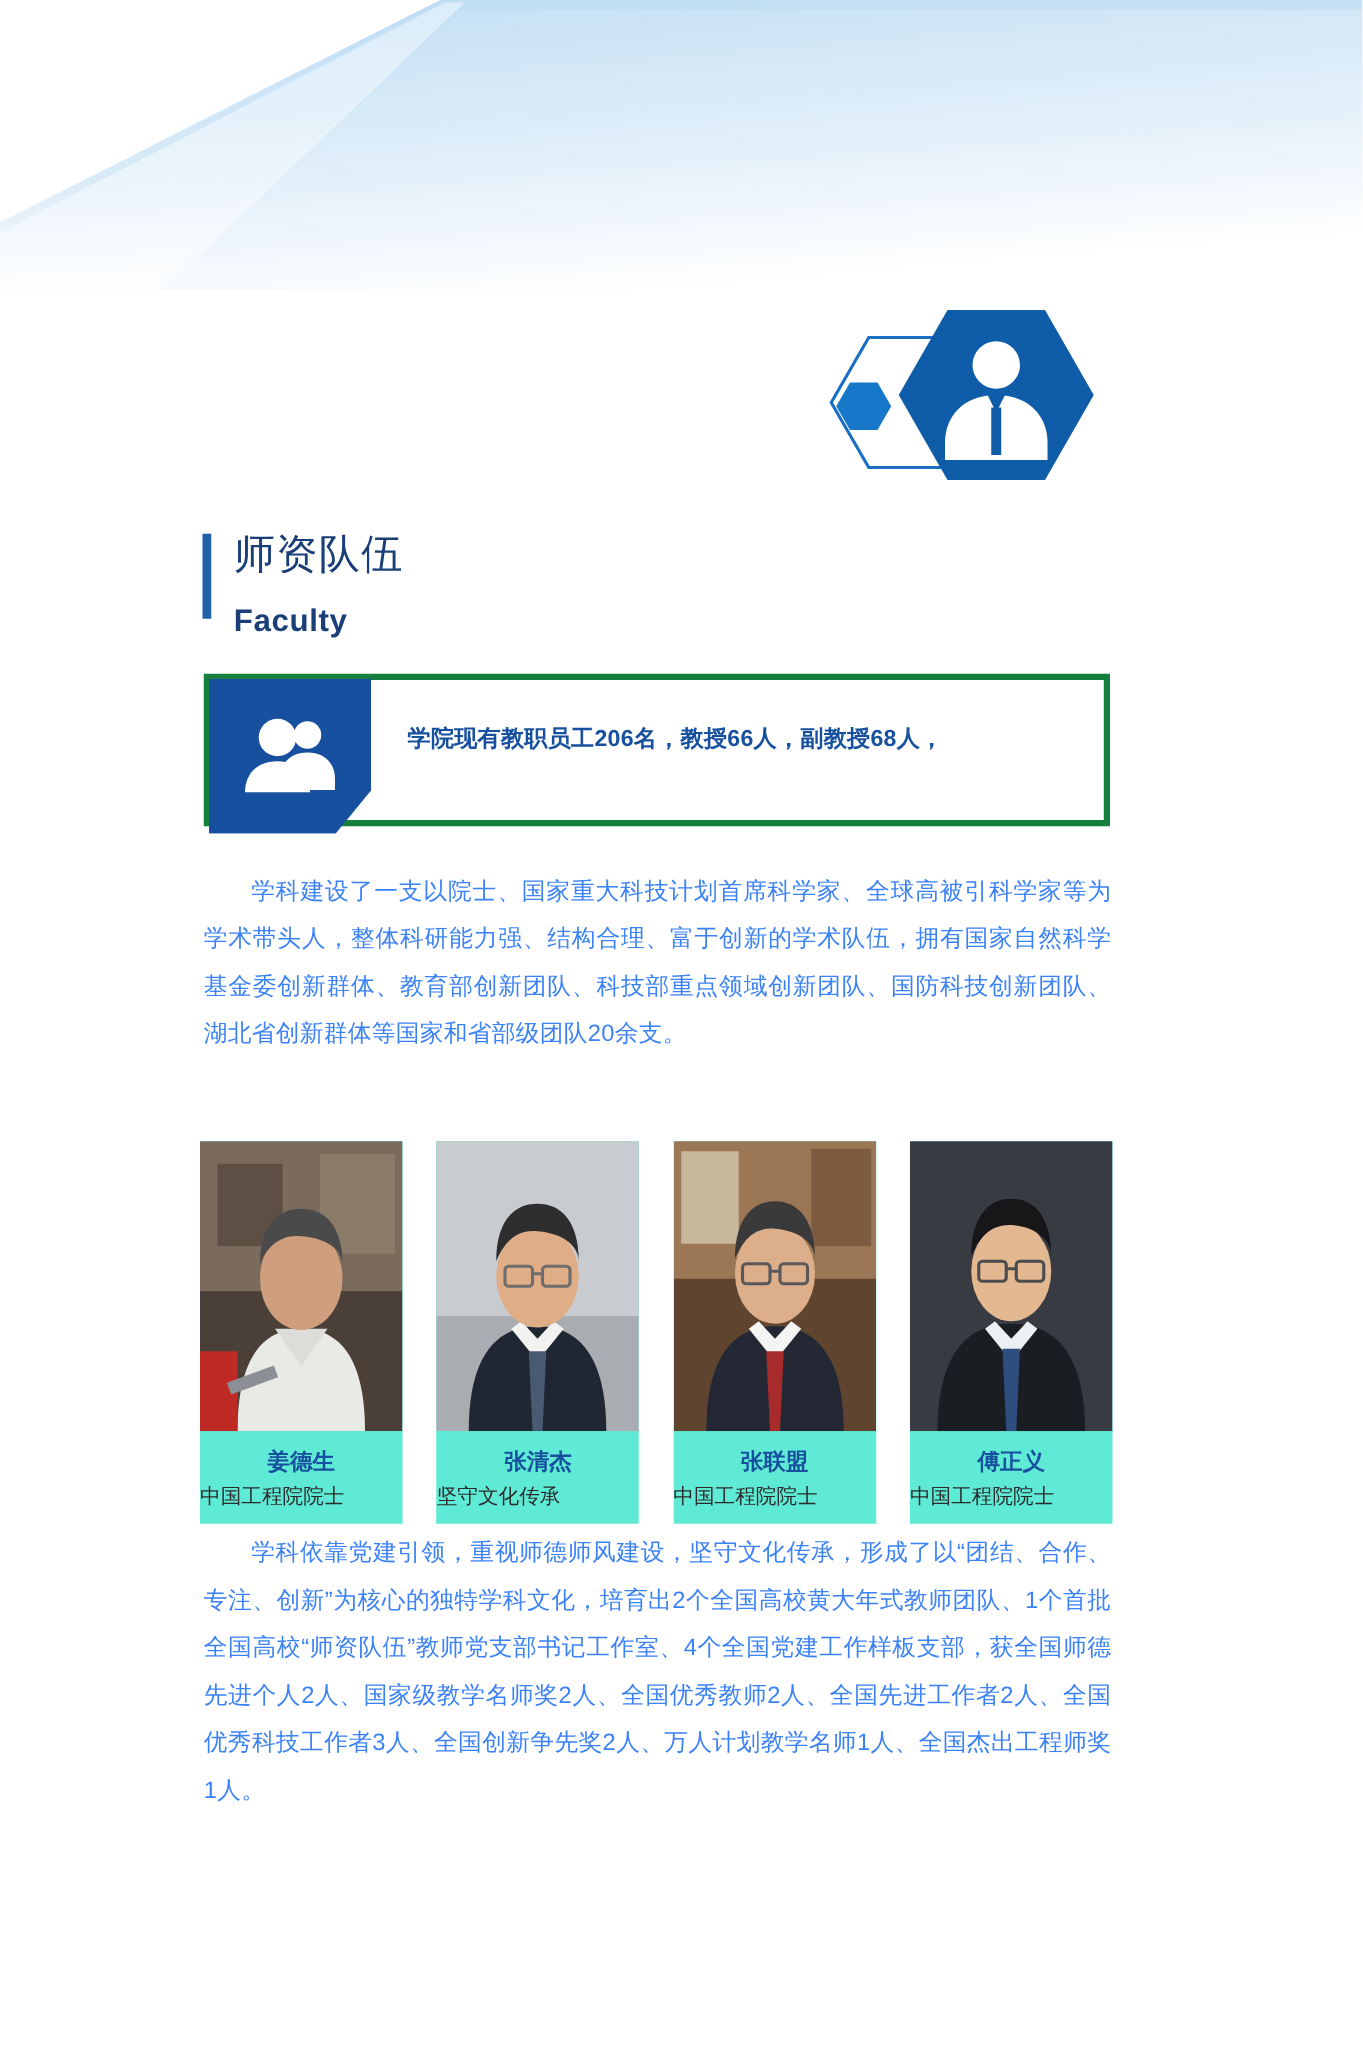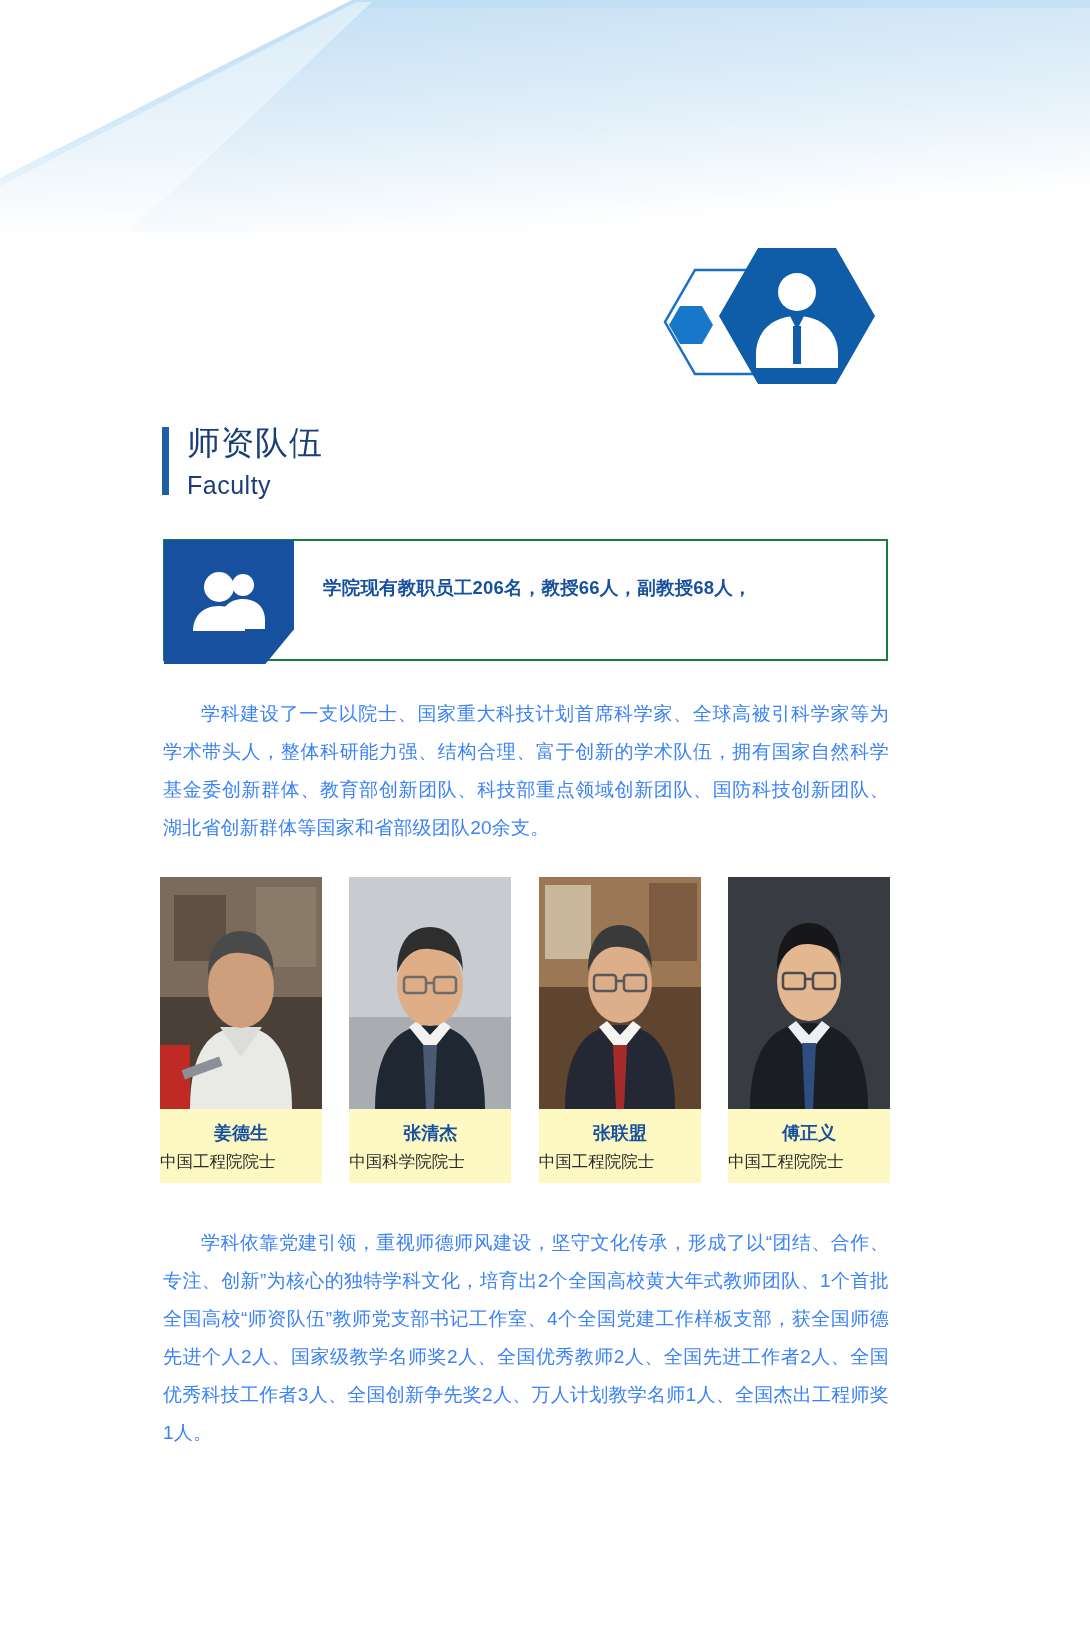--- a/index.html
+++ b/index.html
@@ -56,35 +56,35 @@
   }
   .title-cn {
     font-size: 33px;
     font-weight: normal;
     color: #1a3f78;
     line-height: 38px;
     letter-spacing: 1px;
   }
   .title-en {
     font-size: 25px;
-    font-weight: normal;
+    font-weight: bold;
     color: #1a3f78;
     line-height: 32px;
     letter-spacing: 0.5px;
-    margin-top: 7px;
+    margin-top: 19px;
   }
 
   
   .highlight {
     position: absolute;
     top: 539px;
     left: 163px;
     width: 725px;
     height: 122px;
-    border: 2px solid #15803d;
+    border: 5px solid #15803d;
     box-sizing: border-box;
     background: #ffffff;
   }
   .highlight-badge {
     position: absolute;
     top: -1px;
     left: -1px;
     width: 130px;
     height: 124px;
     background: #17509e;
@@ -124,22 +124,23 @@
   .cards {
     position: absolute;
     top: 877px;
     left: 160px;
     width: 730px;
     display: flex;
     justify-content: space-between;
   }
   .card {
     width: 162px;
-    background: #fef9c3;
+    background: #5eead4;
     padding-bottom: 10px;
+    margin-top: 36px;
   }
   .card-photo {
     width: 162px;
     height: 232px;
     display: block;
     overflow: hidden;
     position: relative;
   }
   .card-photo svg { display: block; }
   .card-name {
@@ -262,21 +263,21 @@
         <ellipse cx="81" cy="108" rx="33" ry="41" fill="#e0ae86"></ellipse>
         <path d="M48 96 c0 -32 14 -46 33 -46 c19 0 33 14 33 46 c0 -10 -9 -22 -33 -24 c-19 -2 -28 12 -33 24 z" fill="#2e2e2e"></path>
         <g fill="none" stroke="#6d6d6d" stroke-width="2.5">
           <rect x="55" y="100" width="22" height="16" rx="3"></rect>
           <rect x="85" y="100" width="22" height="16" rx="3"></rect>
           <line x1="77" y1="106" x2="85" y2="106"></line>
         </g>
       </svg>
     </div>
     <div class="card-name">张清杰</div>
-    <div class="card-role">中国科学院院士</div>
+    <div class="card-role">坚守文化传承</div>
   </div>
 
   <div class="card">
     <div class="card-photo">
       <svg width="162" height="232" viewBox="0 0 162 232" xmlns="http://www.w3.org/2000/svg">
         <rect width="162" height="232" fill="#8e6a4c"></rect>
         <rect x="0" y="0" width="162" height="110" fill="#9c7755"></rect>
         <rect x="6" y="8" width="46" height="74" fill="#c9b79b"></rect>
         <rect x="110" y="6" width="48" height="78" fill="#7d5b40"></rect>
         <rect x="0" y="110" width="162" height="122" fill="#5f452f"></rect>

